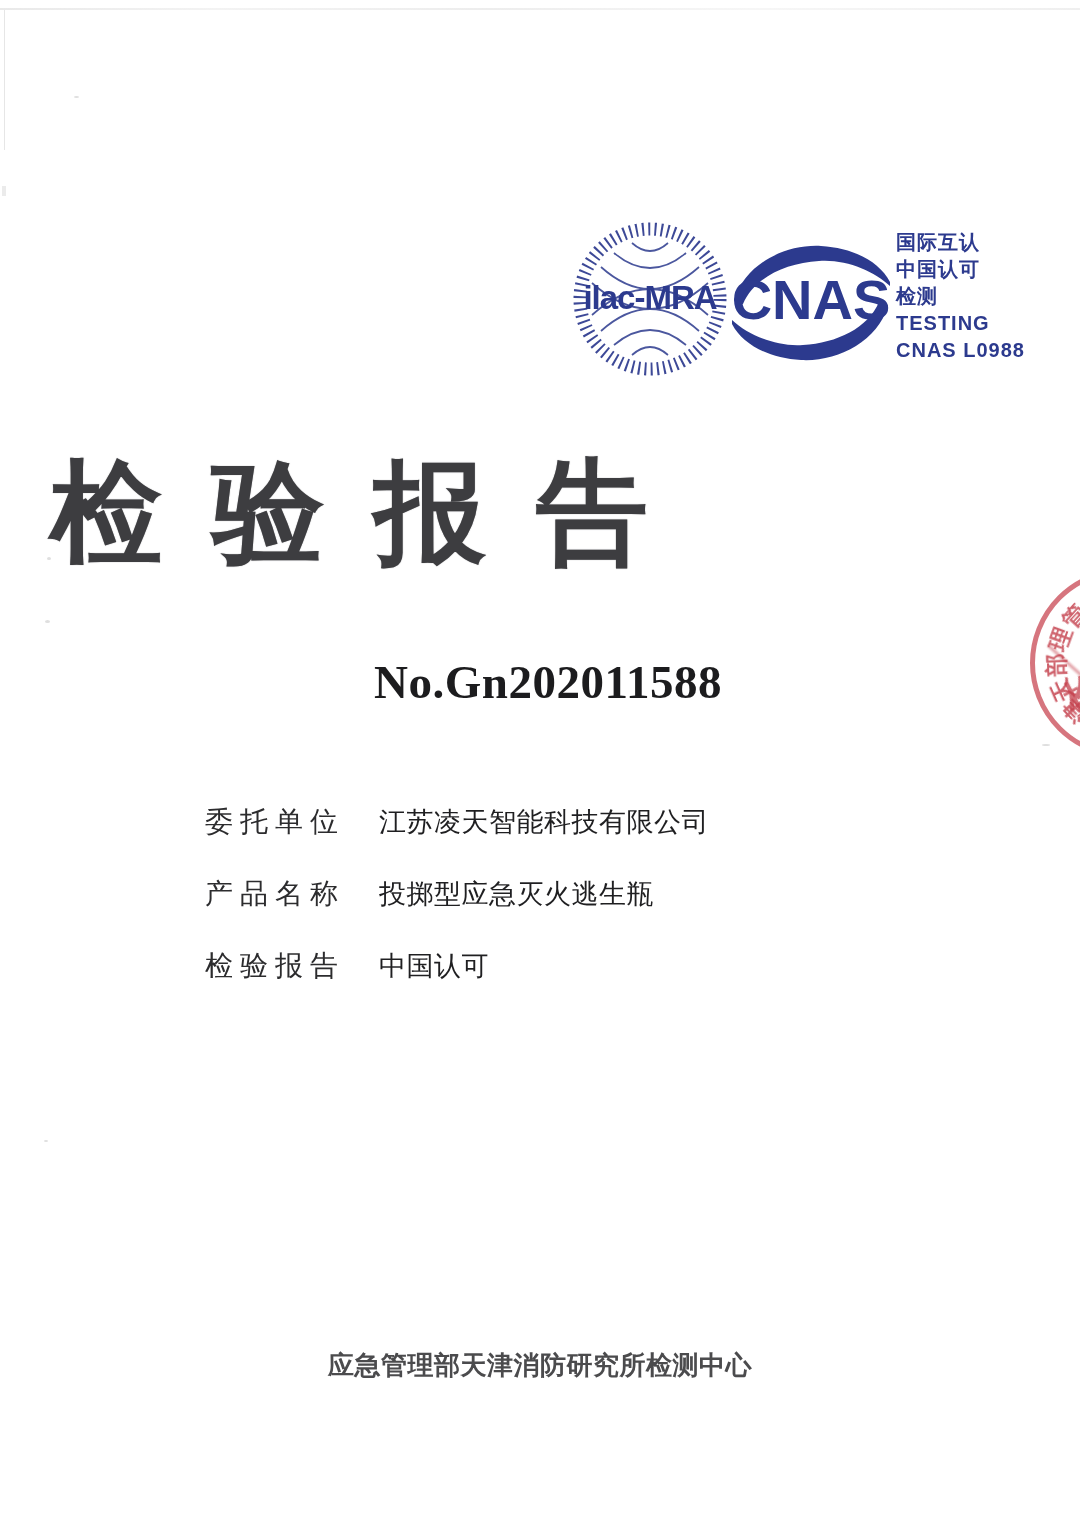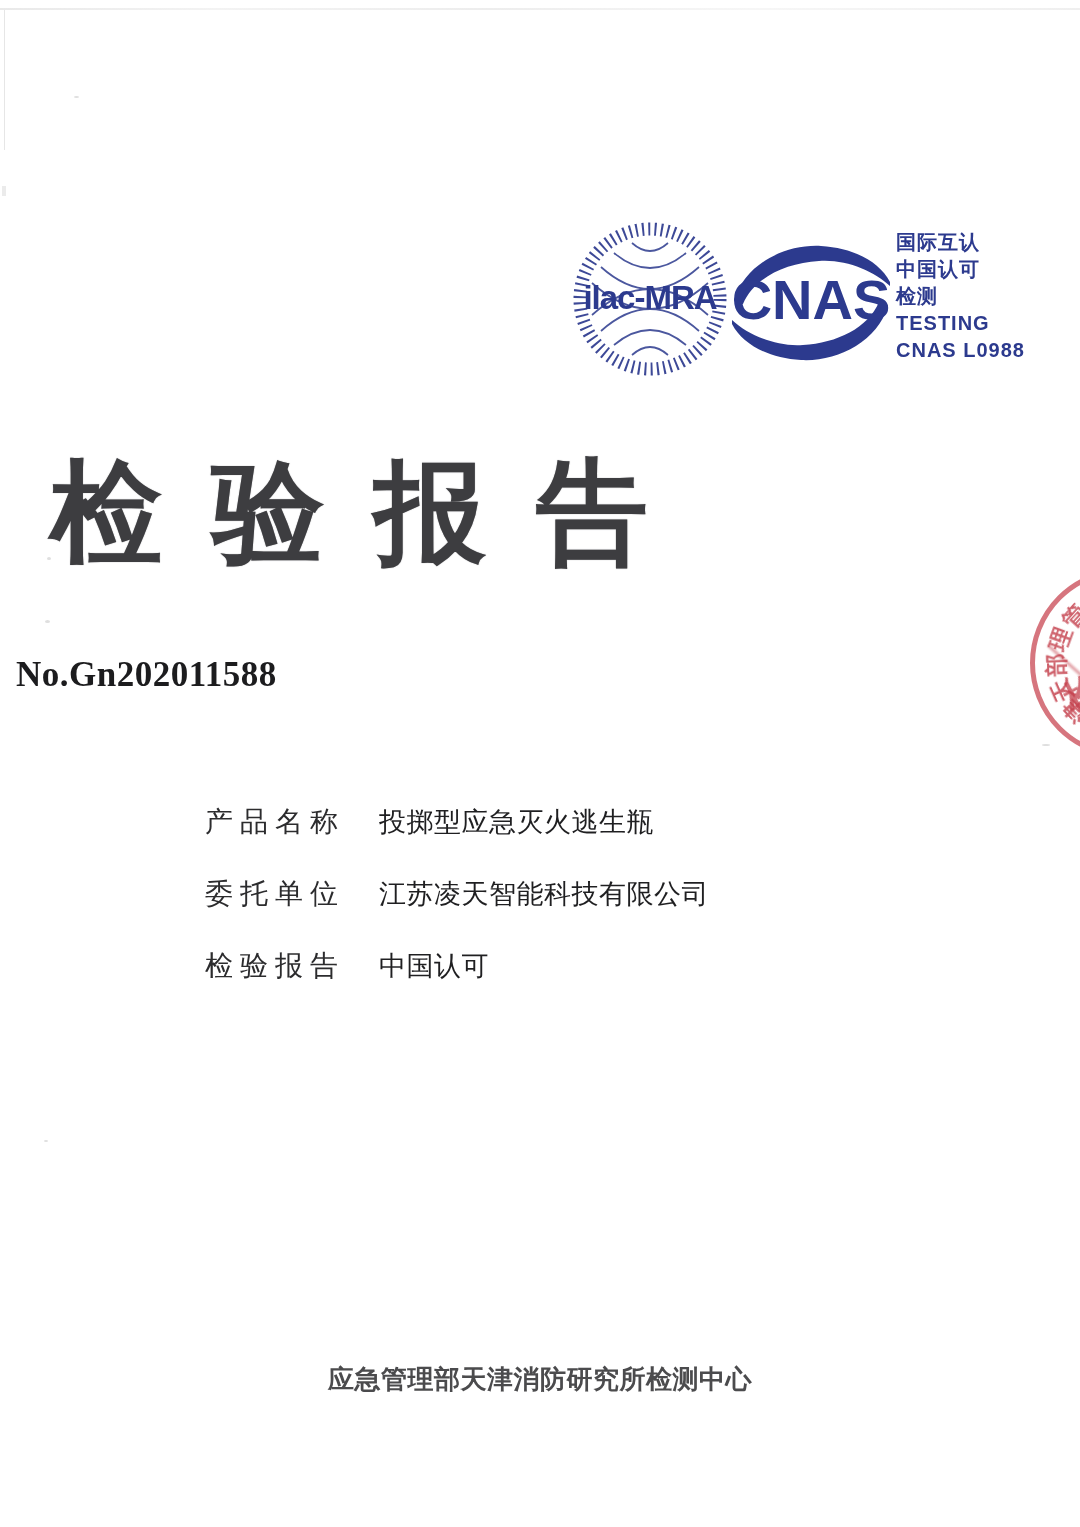--- a/index.html
+++ b/index.html
@@ -54,22 +54,23 @@
     font-size: 112px; font-weight: bold; color: #3d3d40;
     letter-spacing: 50px; padding-left: 50px;
     font-family: "Liberation Sans", sans-serif;
     text-shadow: 0 0 1px rgba(60,60,64,.6);
     white-space: nowrap;
   }
 
   
   .report-no {
     position: absolute; top: 655px; left: 0; width: 100%;
-    font-family: "Liberation Serif", serif;
-    font-weight: bold; font-size: 35px; color: #1c1c1e;
+    text-align: center;
+    font-family: "Liberation Serif", serif;
+    font-weight: bold; font-size: 47px; color: #1c1c1e;
     letter-spacing: 0.5px;
     padding-left: 16px;
   }
 
   
   .fields { position: absolute; left: 205px; top: 803px; }
   .field-row { display: flex; align-items: baseline; margin-bottom: 34px; }
   .field-label {
     font-family: "Liberation Serif", serif;
     font-size: 28px; color: #2c2c2e;
@@ -80,21 +81,20 @@
     font-size: 27px; color: #1f1f21;
     margin-left: 22px; letter-spacing: 0.5px; white-space: nowrap;
   }
 
   
   .footer-org {
     position: absolute; top: 1348px; left: 0; width: 100%;
     text-align: center;
     font-size: 26px; font-weight: bold; color: #4b4b4d;
     letter-spacing: 0.5px;
-    margin-top: 14px;
   }
 
   
   .seal-circle {
     position: absolute; left: 1030px; top: 568px;
     width: 190px; height: 190px; border-radius: 50%;
     border: 5px solid rgba(203, 78, 90, 0.78);
     filter: blur(0.4px);
   }
   .seal-anchor { position: absolute; left: 1125px; top: 663px; width: 0; height: 0; }
@@ -179,26 +179,26 @@
       <span class="line">CNAS L0988</span>
     </div>
   </div>
 
   <div class="report-title">检验报告</div>
 
   <div class="report-no">No.Gn202011588</div>
 
   <div class="fields">
     <div class="field-row">
+      <span class="field-label">委托单位</span>
+      <span class="field-value">江苏凌天智能科技有限公司</span>
+    </div>
+    <div class="field-row">
       <span class="field-label">产品名称</span>
       <span class="field-value">投掷型应急灭火逃生瓶</span>
-    </div>
-    <div class="field-row">
-      <span class="field-label">委托单位</span>
-      <span class="field-value">江苏凌天智能科技有限公司</span>
     </div>
     <div class="field-row">
       <span class="field-label">检验报告</span>
       <span class="field-value">中国认可</span>
     </div>
   </div>
 
   <div class="seal-circle"></div>
   <div class="seal-anchor">
     <span class="seal-ring-char c0">管</span>

